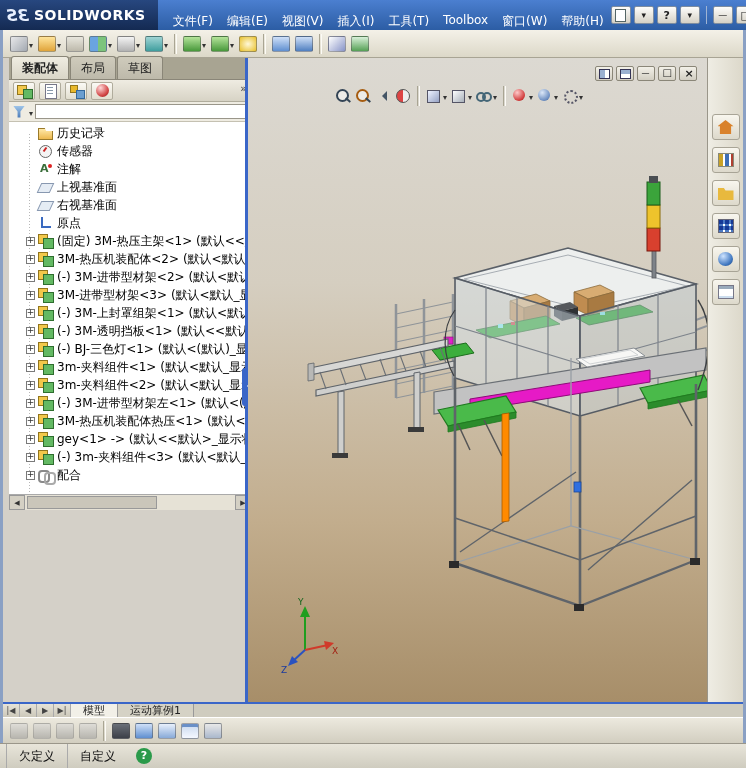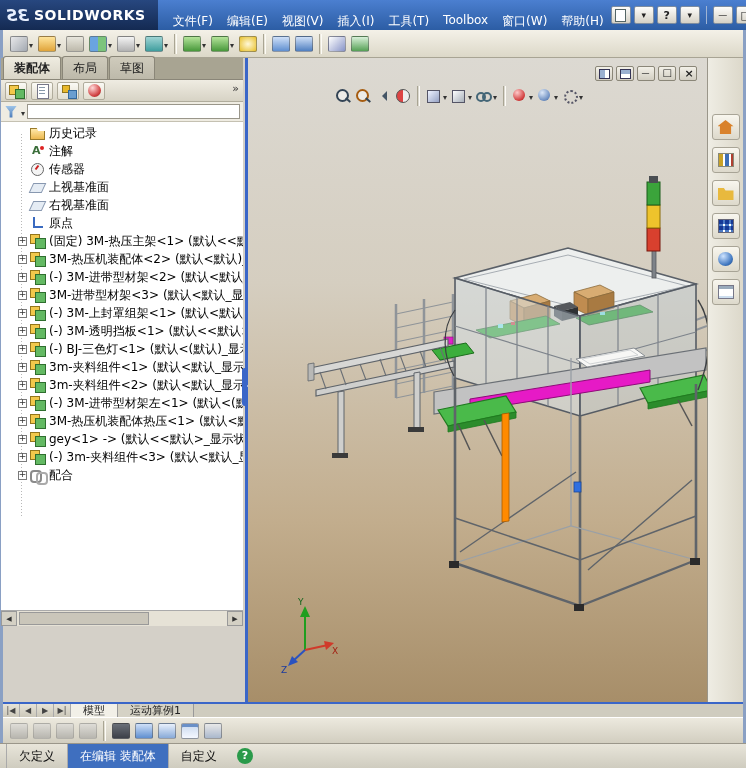--- a/index.html
+++ b/index.html
@@ -43,21 +43,21 @@
 .tb-measure{background:linear-gradient(#cfe0f8,#5f8fd0);}
 .tb-mass{background:linear-gradient(#cfe0f8,#4f7fc0);}
 .tb-sketch{background:linear-gradient(135deg,#ffffff,#8894c8);}
 .tb-rebuild{background:linear-gradient(#d8f0d8,#55a055);}
 
 
 .frame-l,.frame-r{position:absolute;top:30px;width:3px;height:713px;background:#8aa0c4;}
 .frame-l{left:0;}.frame-r{left:743px;}
 
 
-.panel{position:absolute;left:1px;top:58px;width:242px;height:568px;background:#fff;}
+.panel{position:absolute;left:9px;top:58px;width:242px;height:452px;background:#fff;}
 .ptabs{position:absolute;left:0;top:0;right:0;height:22px;background:#a8a492;display:flex;align-items:flex-end;padding-left:2px;border-bottom:1px solid #8a8678;}
 .ptab{padding:3px 10px 2px;background:linear-gradient(#cfcbbc,#bdb9aa);border:1px solid #8a8678;border-bottom:none;border-radius:3px 3px 0 0;margin-right:1px;color:#222;white-space:nowrap;}
 .ptab.active{background:linear-gradient(#efece1,#d9d5c7);font-weight:bold;}
 .fmbar{position:absolute;left:0;top:22px;right:0;height:22px;background:linear-gradient(#efece2,#d7d3c5);border-bottom:1px solid #b0ac9c;display:flex;align-items:center;gap:4px;padding:0 4px;}
 .fmb{width:22px;height:18px;border:1px solid #b0ac9c;border-radius:2px;background:linear-gradient(#fbfaf5,#e2decf);display:flex;align-items:center;justify-content:center;}
 .fmi{width:15px;height:14px;position:relative;display:block;}
 .fm-assembly::before{content:"";position:absolute;left:0;top:1px;width:8px;height:8px;background:#f2c84b;border:1px solid #93761c;}
 .fm-assembly::after{content:"";position:absolute;left:6px;top:5px;width:8px;height:8px;background:#63b963;border:1px solid #2f6e2f;}
 .fm-sheet::before{content:"";position:absolute;left:2px;top:0;width:10px;height:13px;background:#fff;border:1px solid #778;}
 .fm-sheet::after{content:"";position:absolute;left:4px;top:3px;width:6px;height:1px;background:#89a;box-shadow:0 3px 0 #89a,0 6px 0 #89a;}
@@ -296,27 +296,27 @@
     </div>
     <div class="tree">
 
         <div class="trow ind1">
           <span class="exp none"></span>
           <span class="ti history"></span>
           <span class="tlabel">历史记录</span>
         </div>
         <div class="trow ind1">
           <span class="exp none"></span>
+          <span class="ti sensor"></span>
+          <span class="tlabel">传感器</span>
+        </div>
+        <div class="trow ind1">
+          <span class="exp none"></span>
           <span class="ti annot"></span>
           <span class="tlabel">注解</span>
-        </div>
-        <div class="trow ind1">
-          <span class="exp none"></span>
-          <span class="ti sensor"></span>
-          <span class="tlabel">传感器</span>
         </div>
         <div class="trow ind1">
           <span class="exp none"></span>
           <span class="ti plane"></span>
           <span class="tlabel">上视基准面</span>
         </div>
         <div class="trow ind1">
           <span class="exp none"></span>
           <span class="ti plane"></span>
           <span class="tlabel">右视基准面</span>
@@ -655,19 +655,18 @@
       </span>
       <span class="tbi">
         <span class="ticon t2i"></span>
       </span>
     </div>
 
   <div class="statusbar">
     <div class="st-items">
 
     <span class="st-item">欠定义</span>
-        <span class="st-item highlight">在编辑 装配体</span>
         <span class="st-item">自定义</span>
       </div>
     <span class="st-help">?</span>
   </div>
 
 </div>
 
 </body></html>

